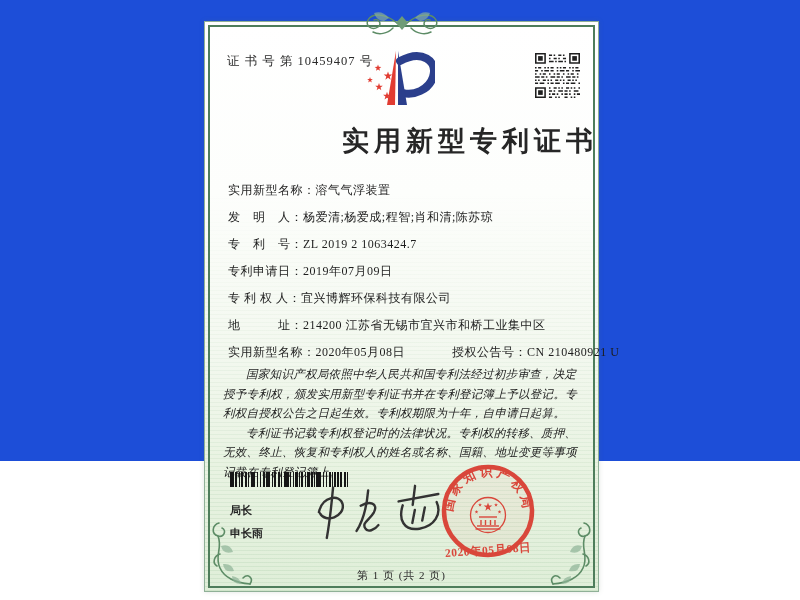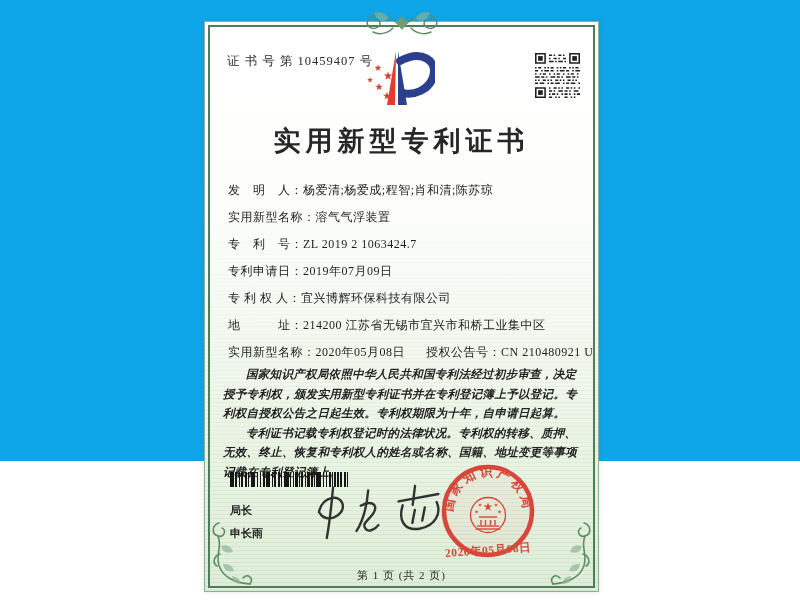--- a/index.html
+++ b/index.html
@@ -1,44 +1,44 @@
 <!DOCTYPE html>
 <html><head>
 <meta charset="utf-8">
 <style>
   html,body{margin:0;padding:0;width:800px;height:600px;background:#ffffff;overflow:hidden;
     font-family:"Liberation Serif","DejaVu Serif",serif;}
-  .stage{position:relative;width:800px;height:461px;background:#0ea5e9;}
+  .stage{position:relative;width:800px;height:461px;background:#1d4ed8;}
 
   
   .cert{position:absolute;left:204px;top:21px;width:393px;height:569px;
     border:1px solid #8fb097;
     background-image:
       linear-gradient(180deg,#ffffff 0%,#fdfefc 30%,#f3f8ef 58%,#e9f3e2 78%,#dfeed8 100%);
     box-shadow:0 0 5px rgba(90,110,90,.18);}
   .waves{position:absolute;inset:0;pointer-events:none;
     background:repeating-linear-gradient(180deg,rgba(110,165,118,.14) 0 1px,transparent 1px 4px);
     -webkit-mask-image:linear-gradient(180deg,transparent 0%,transparent 30%,rgba(0,0,0,.45) 60%,rgba(0,0,0,.95) 100%);
     mask-image:linear-gradient(180deg,transparent 0%,transparent 30%,rgba(0,0,0,.45) 60%,rgba(0,0,0,.95) 100%);}
   .bframe{position:absolute;inset:3px;border:2px solid #4e7d5b;pointer-events:none;}
 
   .cert-no{position:absolute;left:22px;top:31px;font-size:12.5px;color:#2a2a2a;letter-spacing:1px;}
   .logo{position:absolute;left:156px;top:26px;}
   .qr{position:absolute;left:330px;top:31px;}
-  .title{position:absolute;left:0;top:101px;width:100%;text-align:center;
+  .title{position:absolute;left:0;top:101px;width:100%;text-align:right;
     font-size:27px;font-weight:bold;color:#262626;letter-spacing:5px;}
 
   .fields{position:absolute;left:23px;top:155px;right:14px;font-size:12px;color:#1d1d1d;}
   .frow{height:27px;line-height:27px;white-space:nowrap;}
   .flabel{letter-spacing:.5px;}
   .fvalue{letter-spacing:.5px;}
-  .pair2{margin-left:18px;}
+  .pair2{margin-left:44px;}
 
   .body-text{position:absolute;left:18px;top:343px;width:358px;font-size:11.5px;
-    line-height:1.7;color:#222;font-style:italic;font-weight:bold;}
+    line-height:1.7;color:#222;font-style:italic;}
   .body-text p{margin:0;text-indent:2em;letter-spacing:.3px;}
 
   .barcode{position:absolute;left:25px;top:450px;width:118px;height:15px;
     background-image:
       repeating-linear-gradient(90deg,#161616 0 1px,transparent 1px 3px),
       repeating-linear-gradient(90deg,transparent 0 2px,#161616 2px 3px,transparent 3px 7px),
       repeating-linear-gradient(90deg,#161616 0 2px,transparent 2px 5px,#161616 5px 6px,transparent 6px 11px);}
 
   .official{position:absolute;left:25px;top:477px;font-family:"Liberation Sans","DejaVu Sans",sans-serif;
     font-weight:bold;font-size:11px;color:#242424;line-height:23px;}
@@ -138,24 +138,24 @@
         <line x1="9" y1="24.5" x2="29" y2="24.5" stroke-dasharray="2 1 1 2 3 1"></line>
         <line x1="9" y1="26.5" x2="29" y2="26.5" stroke-dasharray="1 1 2 1 1 2"></line>
         <line x1="9" y1="28.5" x2="29" y2="28.5" stroke-dasharray="2 2 1 1 1 3"></line>
       </g>
     </svg>
 
     <div class="title">实用新型专利证书</div>
 
     <div class="fields">
       <div class="frow">
+        <span class="flabel">实用新型名称：</span><span class="fvalue">溶气气浮装置</span>
+      </div>
+      <div class="frow">
         <span class="flabel">发　明　人：</span><span class="fvalue">杨爱清;杨爱成;程智;肖和清;陈苏琼</span>
-      </div>
-      <div class="frow">
-        <span class="flabel">实用新型名称：</span><span class="fvalue">溶气气浮装置</span>
       </div>
       <div class="frow">
         <span class="flabel">专　利　号：</span><span class="fvalue">ZL 2019 2 1063424.7</span>
       </div>
       <div class="frow">
         <span class="flabel">专利申请日：</span><span class="fvalue">2019年07月09日</span>
       </div>
       <div class="frow">
         <span class="flabel">专 利 权 人：</span><span class="fvalue">宜兴博辉环保科技有限公司</span>
       </div>

